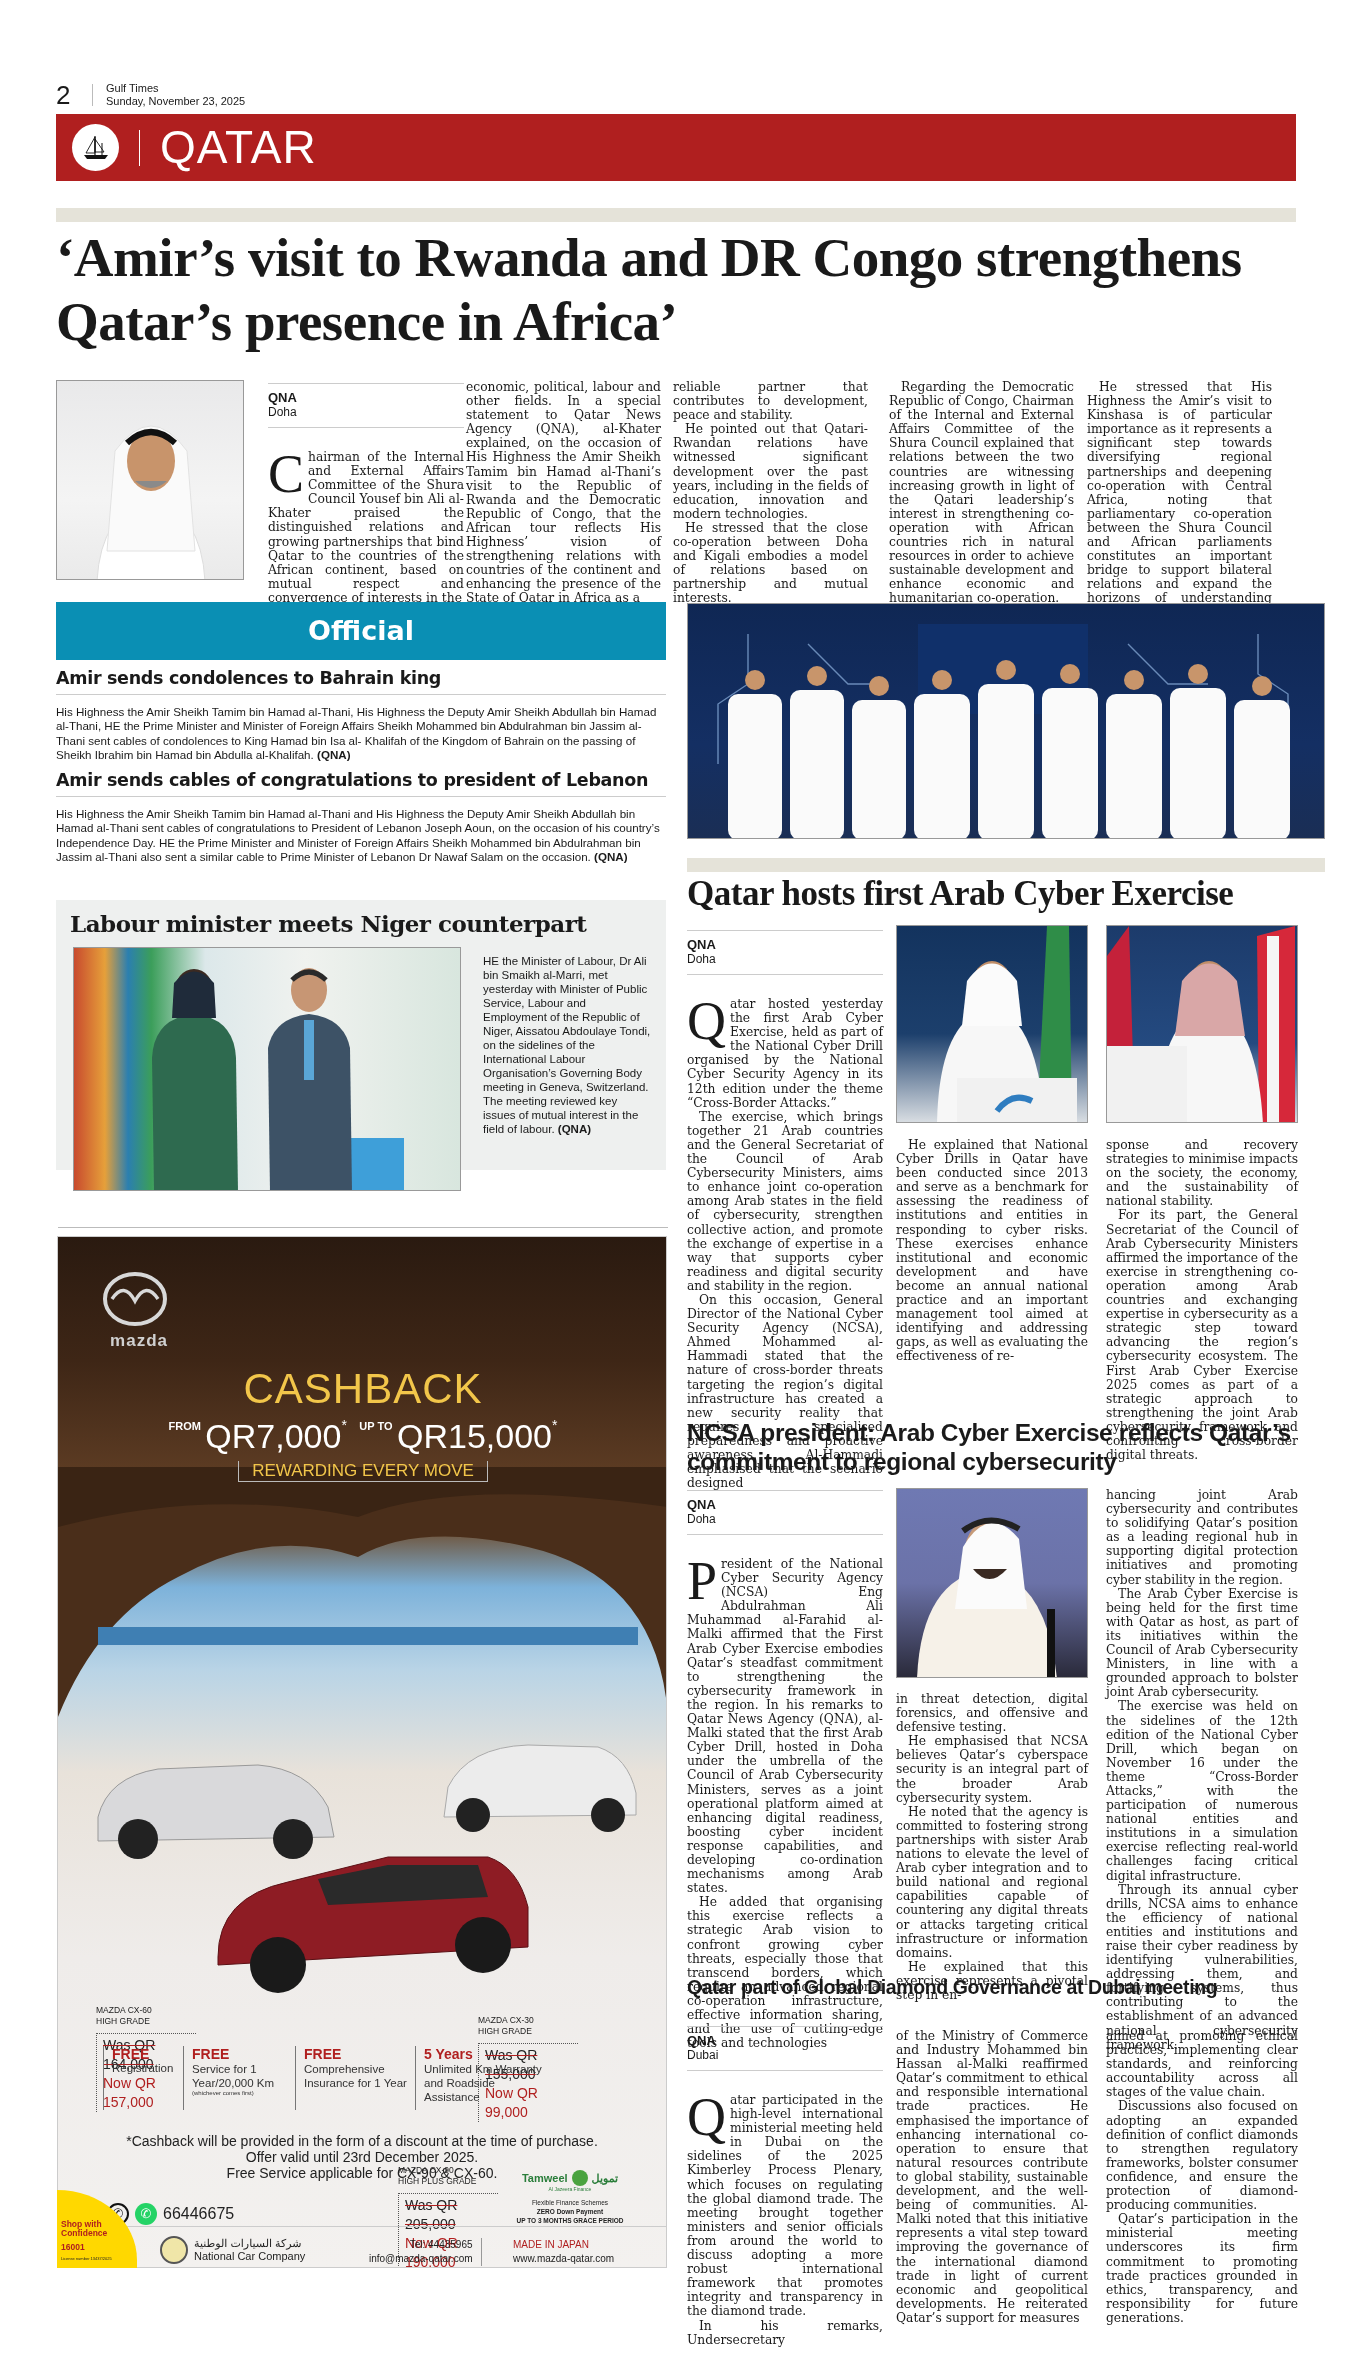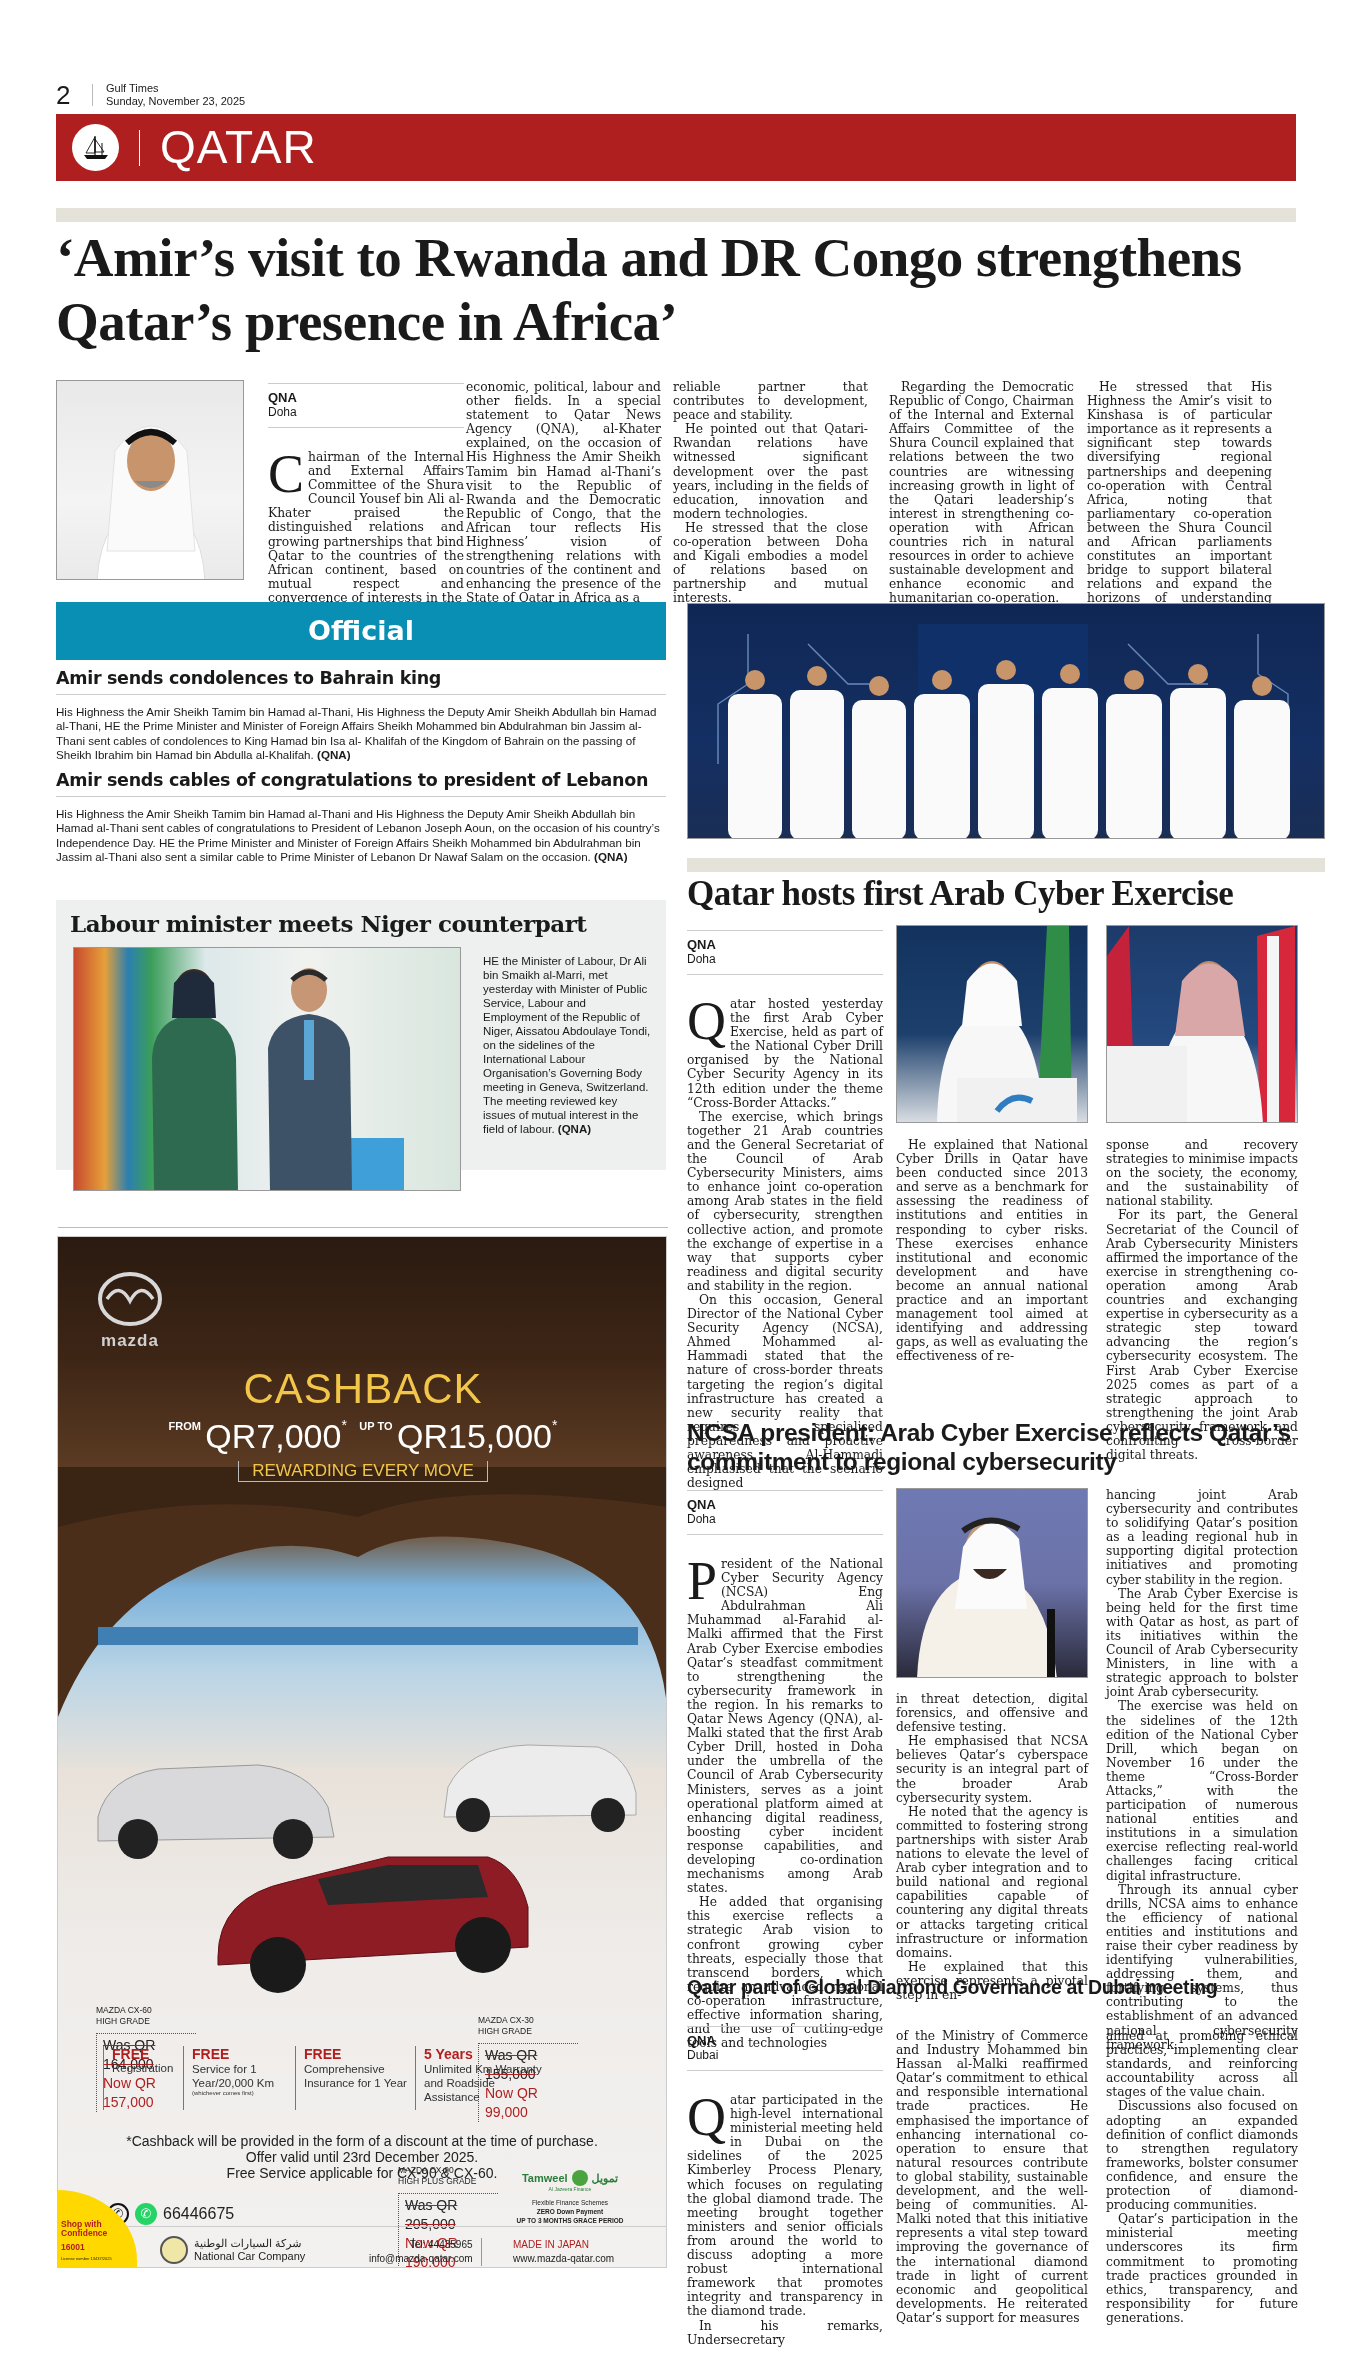--- a/index.html
+++ b/index.html
@@ -147,21 +147,21 @@
 
 <div class="abs ad" style="background:linear-gradient(180deg,#2a1a10 0%,#3e2616 12%,#5a3a22 22%,#6d4a2a 28%,#7db2da 34%,#b9d4e6 42%,#e8e2da 52%,#efecea 70%,#f3f1ef 100%);">
 
   <svg class="abs" style="left:0; top:230px;" width="610" height="250" viewBox="0 0 610 250">
     <path d="M0 0 L610 0 L610 250 Q600 110 470 80 Q360 55 300 90 Q210 60 120 110 Q40 150 0 250 Z" fill="#4a2e1a"></path>
     <path d="M0 0 L610 0 L610 40 Q400 10 300 50 Q150 20 0 60 Z" fill="#3a2414"></path>
   </svg>
 
   <div class="abs" style="left:40px; top:390px; width:540px; height:18px; background:#3f7fb3;"></div>
 
-  <div class="abs" style="left:34px; top:34px; width:76px; text-align:center;">
+  <div class="abs" style="left:34px; top:34px; width:76px; text-align:right;">
     <svg width="66" height="56" viewBox="0 0 66 56">
       <ellipse cx="33" cy="28" rx="30" ry="25" fill="none" stroke="#d8d8d8" stroke-width="4"></ellipse>
       <path d="M10 28 Q22 10 33 30 Q44 10 56 28" fill="none" stroke="#d8d8d8" stroke-width="3.5"></path>
     </svg>
     <div class="sans" style="color:#d0d0d0; font-size:17px; font-weight:bold; letter-spacing:1px;">mazda</div>
   </div>
 
   <div class="abs sans" style="left:0; top:128px; width:610px; text-align:center; color:#f2c64a; font-size:42px; letter-spacing:1px;">CASHBACK</div>
   <div class="abs sans" style="left:0; top:180px; width:610px; text-align:center; color:#fff;">
     <span style="font-size:11px; font-weight:bold; vertical-align:18px;">FROM</span>
@@ -386,21 +386,21 @@
   </svg>
 </div>
 <div class="abs col-text" style="left:896px; top:1692px; width:192px;">
   <p class="first">in threat detection, digital forensics, and offensive and defensive testing.</p>
   <p>He emphasised that NCSA believes Qatar’s cyberspace security is an integral part of the broader Arab cybersecurity system.</p>
   <p>He noted that the agency is committed to fostering strong partnerships with sister Arab nations to elevate the level of Arab cyber integration and to build national and regional capabilities capable of countering any digital threats or attacks targeting critical infrastructure or information domains.</p>
   <p>He explained that this exercise represents a pivotal step in en-</p>
 </div>
 <div class="abs col-text" style="left:1106px; top:1488px; width:192px;">
   <p class="first">hancing joint Arab cybersecurity and contributes to solidifying Qatar’s position as a leading regional hub in supporting digital protection initiatives and promoting cyber stability in the region.</p>
-  <p>The Arab Cyber Exercise is being held for the first time with Qatar as host, as part of its initiatives within the Council of Arab Cybersecurity Ministers, in line with a strategic approach to bolster joint Arab cybersecurity.</p>
+  <p>The Arab Cyber Exercise is being held for the first time with Qatar as host, as part of its initiatives within the Council of Arab Cybersecurity Ministers, in line with a grounded approach to bolster joint Arab cybersecurity.</p>
   <p>The exercise was held on the sidelines of the 12th edition of the National Cyber Drill, which began on November 16 under the theme “Cross-Border Attacks,” with the participation of numerous national entities and institutions in a simulation exercise reflecting real-world challenges facing critical digital infrastructure.</p>
   <p>Through its annual cyber drills, NCSA aims to enhance the efficiency of national entities and institutions and raise their cyber readiness by identifying vulnerabilities, addressing them, and fortifying systems, thus contributing to the establishment of an advanced national cybersecurity framework.</p>
 </div>
 
 <h2 class="abs sub-head" style="left:687px; top:1976px; font-size:19.5px; letter-spacing:-0.4px;">Qatar part of Global Diamond Governance at Dubai meeting</h2>
 
 <div class="abs" style="left:687px; top:2026px; width:196px;">
   <div class="byline">
     <div class="agency">QNA</div>
     <div class="place">Dubai</div>

